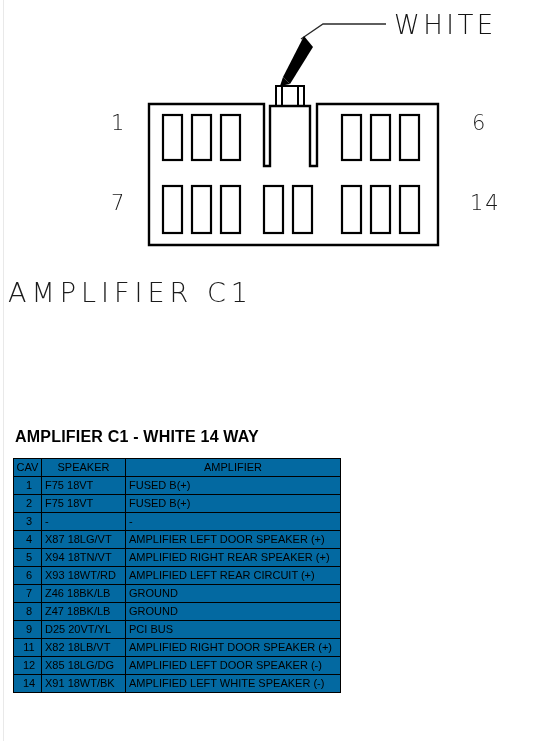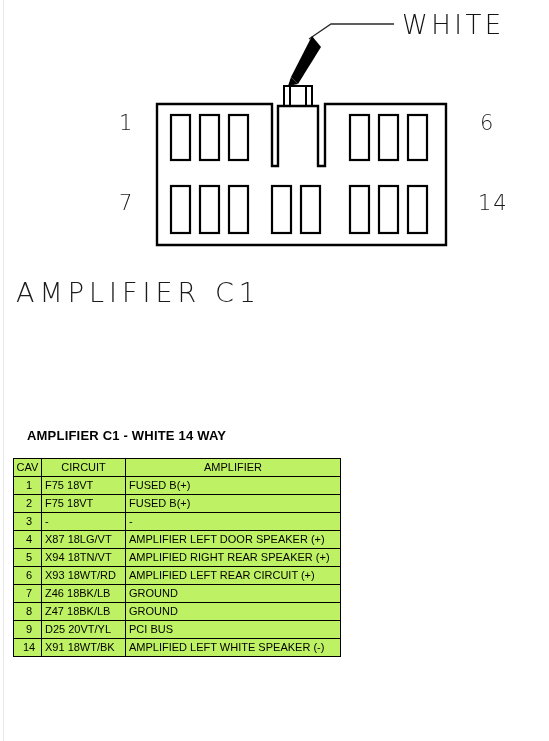--- a/index.html
+++ b/index.html
@@ -24,21 +24,21 @@
     left: 3px;
     top: 0;
     width: 1px;
     height: 741px;
     background: #e9e9e9;
   }
 
   
   .diagram {
     position: absolute;
-    left: 16px;
+    left: 8px;
     top: 0;
     width: 461px;
     height: 330px;
   }
 
   .conn-svg {
     position: absolute;
     left: 0;
     top: 0;
   }
@@ -79,41 +79,41 @@
     font-size: 27px;
     font-weight: 300;
     letter-spacing: 5px;
     color: #1c1c1c;
     line-height: 1;
   }
 
   
   .table-title {
     position: absolute;
-    left: 27px;
+    left: 15px;
     top: 428px;
     font-family: "Liberation Sans", sans-serif;
-    font-size: 13px;
+    font-size: 16px;
     font-weight: bold;
     letter-spacing: 0.2px;
     color: #000;
   }
 
   .pinout-wrap {
     position: absolute;
     left: 13px;
     top: 458px;
     width: 327px;
   }
 
   table.pinout {
     border-collapse: collapse;
     width: 327px;
     table-layout: fixed;
-    background: #bef264;
+    background: #0369a1;
   }
   table.pinout td, table.pinout th {
     border: 1px solid #000;
     font-family: "Liberation Sans", sans-serif;
     font-size: 11px;
     font-weight: normal;
     height: 17px;
     line-height: 15px;
     padding: 0 0 0 3px;
     color: #000;
@@ -210,21 +210,21 @@
 <div class="pinout-wrap">
   <table class="pinout">
     <colgroup>
       <col class="c-cav">
         <col class="c-cir">
         <col class="c-fun">
     </colgroup>
     <thead>
       <tr>
         <th>CAV</th>
-        <th>CIRCUIT</th>
+        <th>SPEAKER</th>
         <th>AMPLIFIER</th>
       </tr>
     </thead>
     <tbody id="pinout-body">
         <tr>
           <td class="cav">1</td>
           <td class="cir">F75 18VT</td>
           <td class="fun">FUSED B(+)</td>
         </tr>
         <tr>
@@ -261,19 +261,29 @@
           <td class="cav">8</td>
           <td class="cir">Z47 18BK/LB</td>
           <td class="fun">GROUND</td>
         </tr>
         <tr>
           <td class="cav">9</td>
           <td class="cir">D25 20VT/YL</td>
           <td class="fun">PCI BUS</td>
         </tr>
         <tr>
+          <td class="cav">11</td>
+          <td class="cir">X82 18LB/VT</td>
+          <td class="fun">AMPLIFIED RIGHT DOOR SPEAKER (+)</td>
+        </tr>
+        <tr>
+          <td class="cav">12</td>
+          <td class="cir">X85 18LG/DG</td>
+          <td class="fun">AMPLIFIED LEFT DOOR SPEAKER (-)</td>
+        </tr>
+        <tr>
           <td class="cav">14</td>
           <td class="cir">X91 18WT/BK</td>
           <td class="fun">AMPLIFIED LEFT WHITE SPEAKER (-)</td>
         </tr>
       </tbody>
   </table>
 </div>
 
 </body></html>

